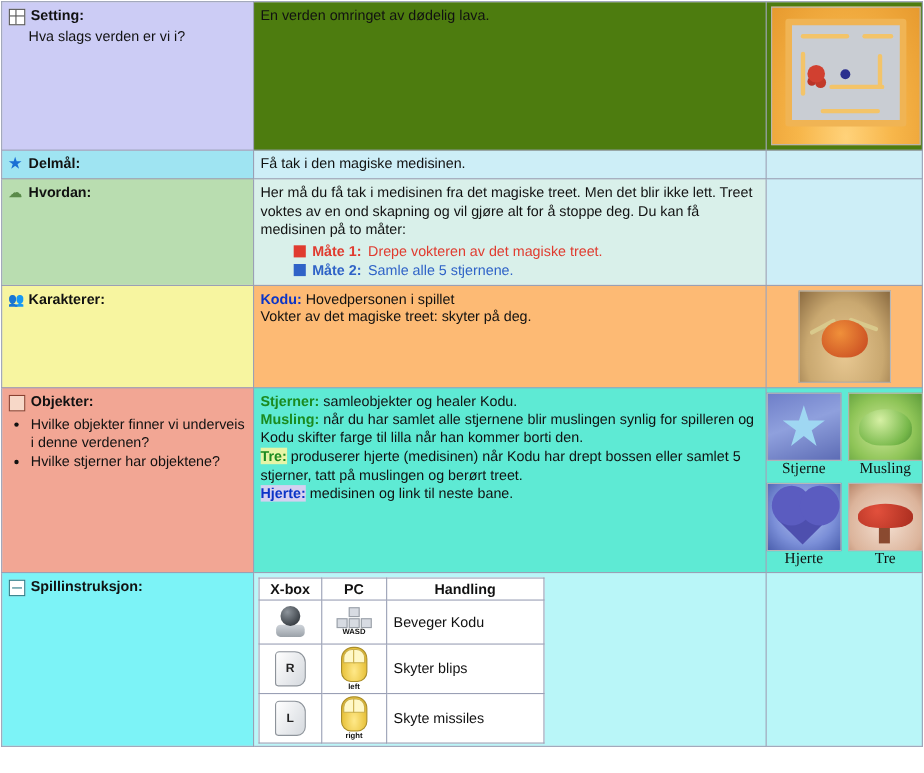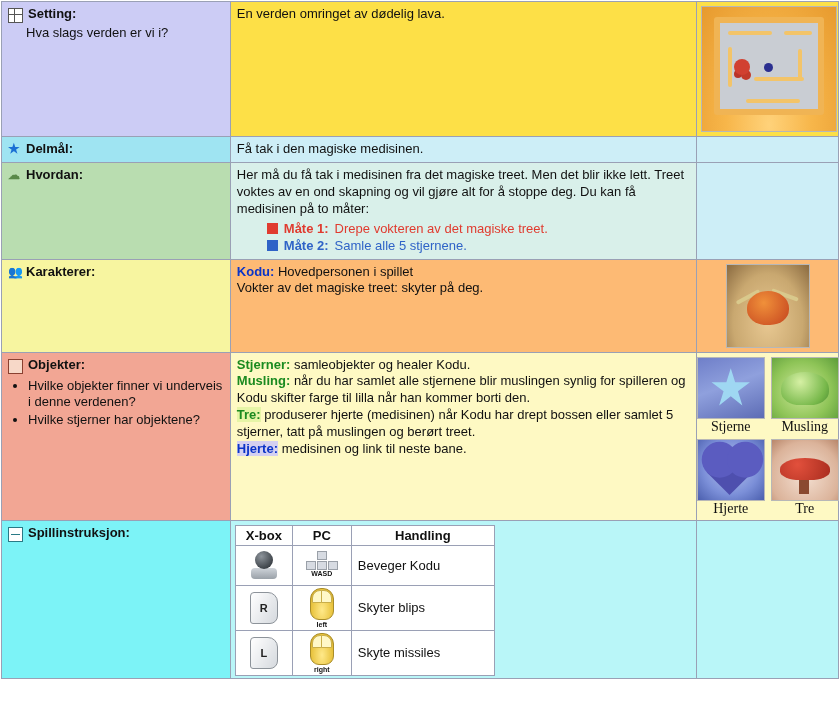--- a/index.html
+++ b/index.html
@@ -41,29 +41,29 @@
     font-size: 13px;
   }
   .label-row {
     display: flex;
     align-items: flex-start;
     gap: 5px;
   }
   .label-txt { font-weight: bold; }
 
   .r-setting   { background: #ccccf5; }
-  .c-setting   { background: #fde047; }
+  .c-setting   { background: #4d7c0f; }
   .r-delmal    { background: #9fe4f2; }
   .c-delmal    { background: #cdeef7; }
   .r-hvordan   { background: #b9ddb0; }
   .c-hvordan   { background: #d9f0ea; }
   .r-karakter  { background: #f7f5a0; }
   .c-karakter  { background: #fdba74; }
   .r-objekter  { background: #f2a694; }
-  .c-objekter  { background: #fef9c3; }
+  .c-objekter  { background: #5eead4; }
   .r-instruks  { background: #7cf3f7; }
   .c-instruks  { background: #b9f6f8; }
 
   .bullets {
     margin: 4px 0 0 0;
     padding-left: 20px;
     font-weight: normal;
   }
   .bullets li { margin-bottom: 2px; line-height: 1.25; }
 

